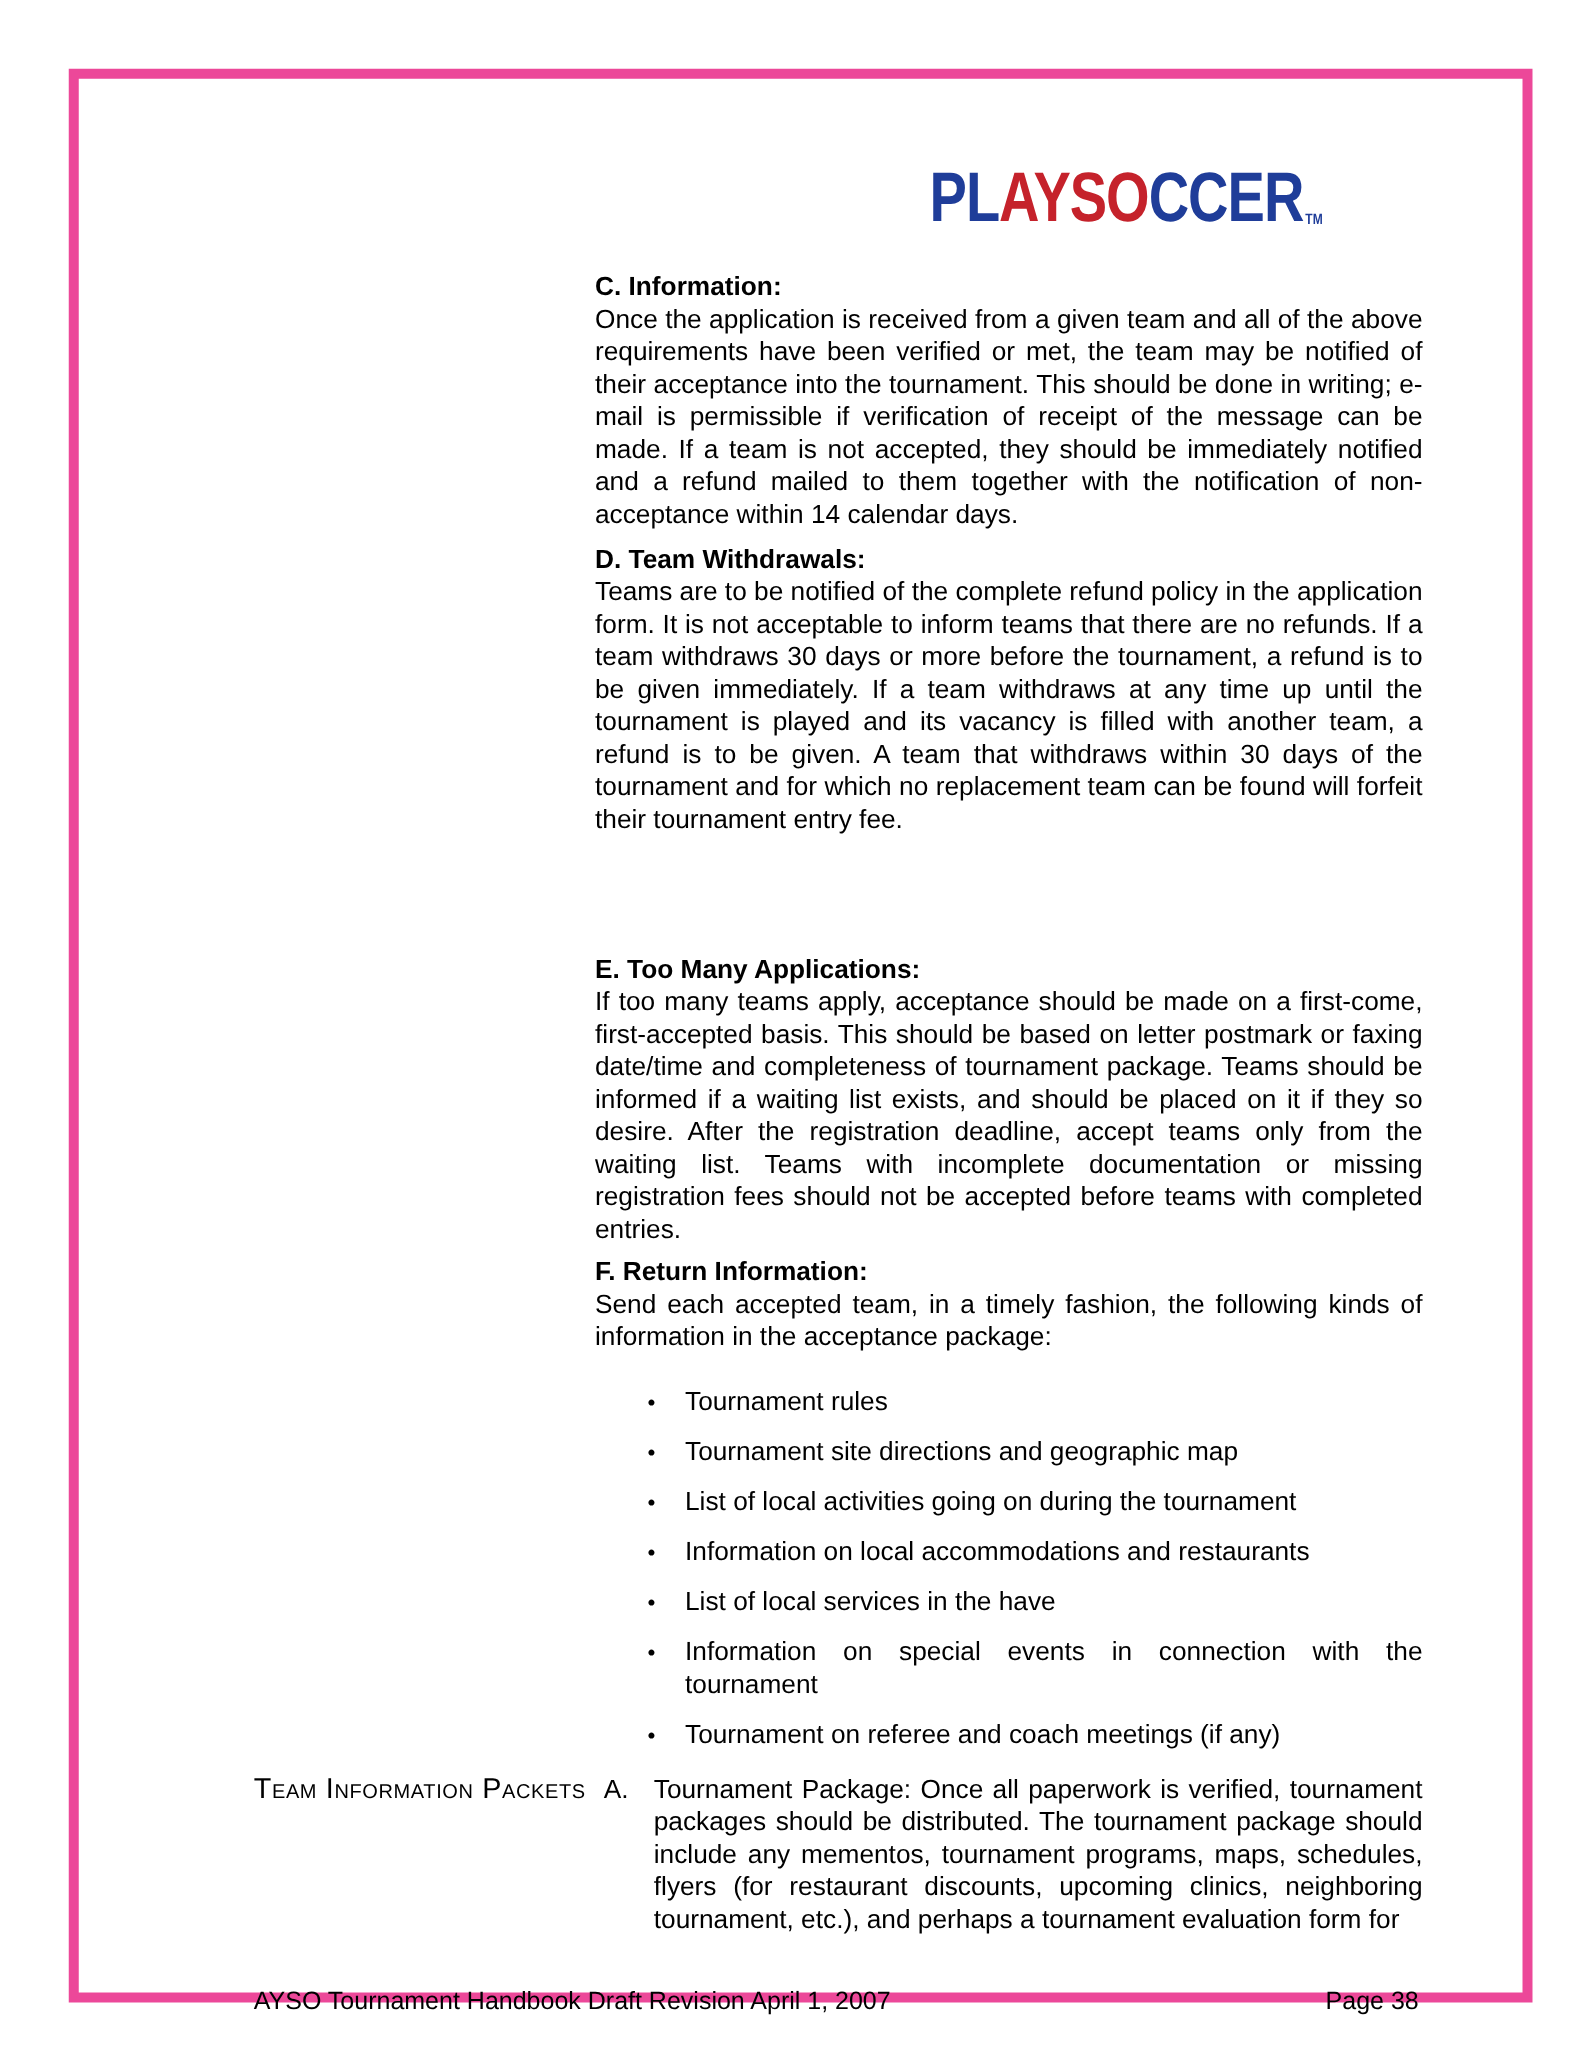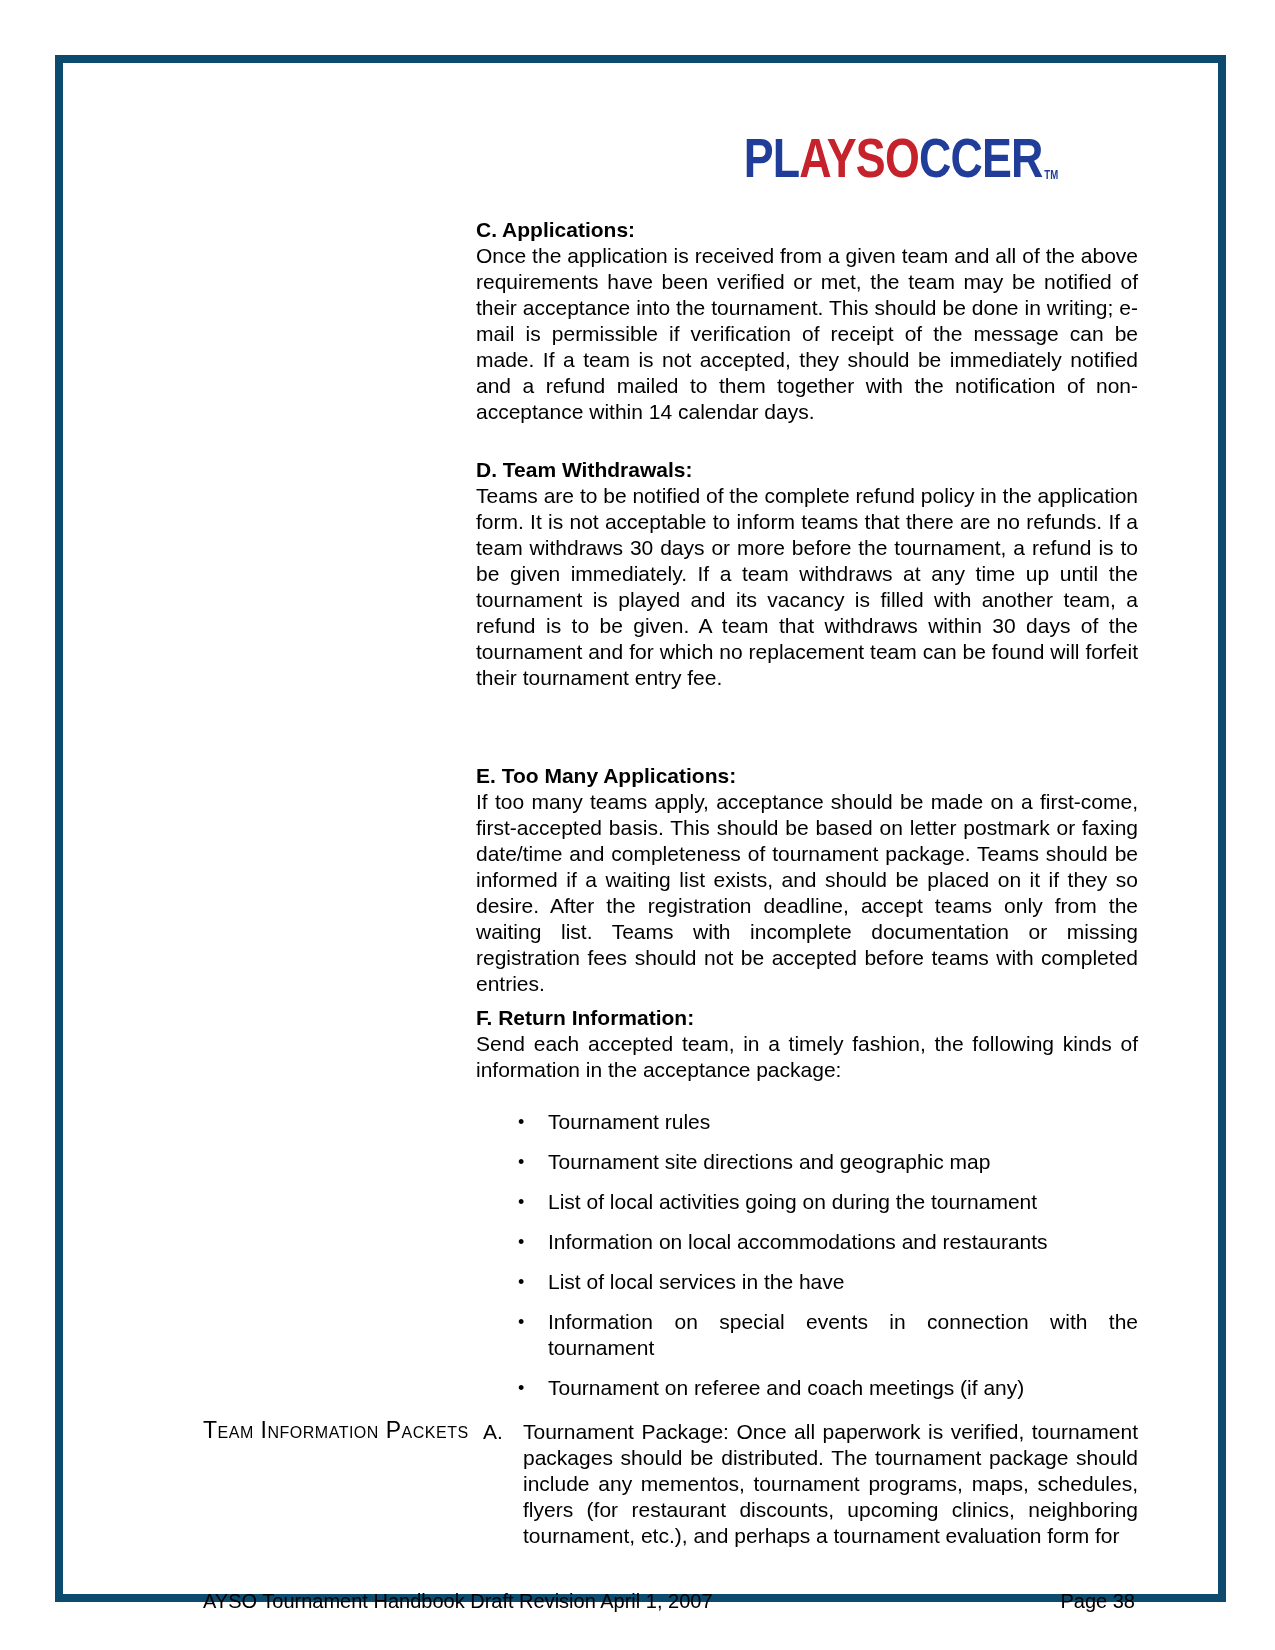--- a/index.html
+++ b/index.html
@@ -13,21 +13,21 @@
     width:1275px;
     height:1650px;
     background:#ffffff;
     overflow:hidden;
   }
   .frame {
     position:absolute;
     left:55px; top:55px;
     width:1171px; height:1547px;
     box-sizing:border-box;
-    border:8px solid #0c4a6e;
+    border:8px solid #ec4899;
     background:#ffffff;
   }
   .logo {
     position:absolute;
     top:70px; right:160px;
     display:flex;
     align-items:flex-end;
     transform:scaleX(0.80);
     transform-origin:100% 50%;
     white-space:nowrap;
@@ -53,21 +53,21 @@
     line-height:27px;
     font-weight:bold;
   }
   .doc-section p {
     margin:0;
     font-size:21px;
     line-height:26px;
     text-align:justify;
   }
   .sec-c { top:153px; }
-  .sec-d { top:393px; }
+  .sec-d { top:371px; }
   .sec-e { top:699px; }
   .sec-f { top:941px; }
   .bullet-list {
     position:absolute; left:413px; top:1046px; width:662px;
     list-style:none; margin:0; padding:0;
   }
   .bullet-list li {
     position:relative;
     padding-left:72px;
     margin-bottom:14px;
@@ -125,21 +125,21 @@
   <div class="frame">
 
     <div class="logo">
       <span class="seg" style="color: rgb(31, 61, 153);">PL</span>
       <span class="seg" style="color: rgb(197, 34, 43);">AYSO</span>
       <span class="seg" style="color: rgb(31, 61, 153);">CCER</span>
       <span class="tm">TM</span>
     </div>
 
     <div class="col doc-section sec-c">
-      <h3>C. Applications:</h3>
+      <h3>C. Information:</h3>
       <p>Once the application is received from a given team and all of the above requirements have been verified or met, the team may be notified of their acceptance into the tournament. This should be done in writing; e-mail is permissible if verification of receipt of the message can be made. If a team is not accepted, they should be immediately notified and a refund mailed to them together with the notification of non-acceptance within 14 calendar days.</p>
     </div>
 
     <div class="col doc-section sec-d">
       <h3>D. Team Withdrawals:</h3>
       <p>Teams are to be notified of the complete refund policy in the application form. It is not acceptable to inform teams that there are no refunds. If a team withdraws 30 days or more before the tournament, a refund is to be given immediately. If a team withdraws at any time up until the tournament is played and its vacancy is filled with another team, a refund is to be given. A team that withdraws within 30 days of the tournament and for which no replacement team can be found will forfeit their tournament entry fee.</p>
     </div>
 
     <div class="col doc-section sec-e">
       <h3>E. Too Many Applications:</h3>

